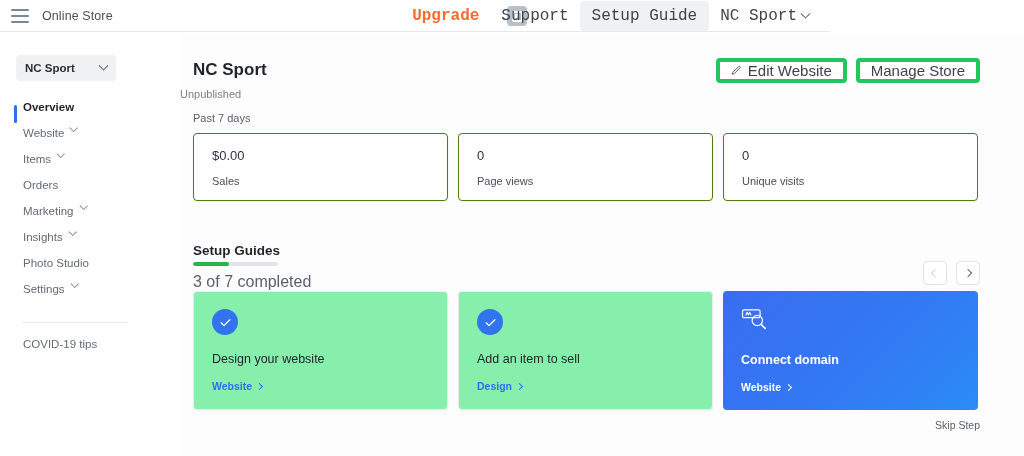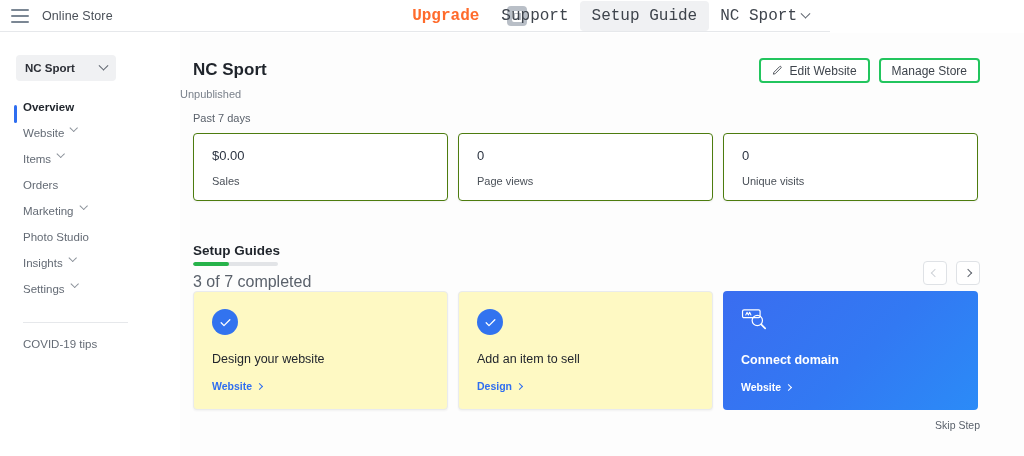--- a/index.html
+++ b/index.html
@@ -65,23 +65,23 @@
   .nav-item.covid { margin-top: 15px; }
 
   
   .main { position: absolute; top: 33px; left: 180px; width: 844px; height: 423px; background: #fdfdfd; }
   .page-title { position: absolute; left: 13px; top: 27px; font-size: 17px; font-weight: bold; color: #1f242b; }
   .page-sub { position: absolute; left: 0; top: 55px; font-size: 11px; color: #7a818b; }
   .page-range { position: absolute; left: 13px; top: 79px; font-size: 11px; color: #5a616b; }
 
   .actions { position: absolute; right: 44px; top: 25px; display: flex; gap: 9px; }
   .btn {
-    height: 25px; border: 2px solid #22c55e; background: #ffffff; border-radius: 4px;
+    height: 25px; border: 4px solid #22c55e; background: #ffffff; border-radius: 4px;
     display: flex; align-items: center; gap: 6px; padding: 0 11px;
-    font-size: 12px; color: #3e444c; cursor: pointer;
+    font-size: 15px; color: #3e444c; cursor: pointer;
   }
   .pencil { width: 11px; height: 11px; }
 
   .stats { position: absolute; left: 13px; top: 100px; display: flex; gap: 10px; }
   .stat-card {
     width: 255px; height: 68px; background: #ffffff; border: 1px solid #4d7c0f;
     border-radius: 4px; box-shadow: 0 1px 2px rgba(30,35,45,.05); padding: 14px 18px;
   }
   .stat-val { font-size: 13px; color: #2c3442; font-weight: normal; }
   .stat-lbl { font-size: 11px; color: #4a5058; margin-top: 12px; }
@@ -93,21 +93,21 @@
 
   .pager { position: absolute; right: 44px; top: 228px; display: flex; gap: 9px; }
   .pg-btn { width: 24px; height: 24px; border: 1px solid #dfe2e6; background: #fff; border-radius: 4px;
     display: flex; align-items: center; justify-content: center; cursor: pointer; }
   .arrow { width: 6px; height: 6px; border-top: 1.6px solid #8f959d; border-right: 1.6px solid #8f959d; }
   .arrow.left { transform: rotate(-135deg); border-color: #cfd3d8; }
   .arrow.right { transform: rotate(45deg); border-color: #60666f; }
 
   .guide-cards { position: absolute; left: 13px; top: 258px; display: flex; gap: 10px; }
   .guide-card {
-    width: 255px; height: 119px; background: #fef9c3; border: 1px solid #e9ebee;
+    width: 255px; height: 119px; background: #86efac; border: 1px solid #e9ebee;
     border-radius: 4px; box-shadow: 0 1px 2px rgba(30,35,45,.05);
     padding: 17px 18px; position: relative; cursor: pointer;
   }
   .guide-card.highlight {
     border: none; box-shadow: none;
     background: linear-gradient(135deg, #3a6df0 0%, #3279f3 55%, #2b8bf7 100%);
   }
   .check-circle { width: 26px; height: 26px; border-radius: 50%; background: #3273ef;
     display: flex; align-items: center; justify-content: center; }
   .guide-name { margin-top: 17px; font-size: 12.5px; color: #22262d; }
@@ -170,25 +170,25 @@
         <span class="caret"></span>
       </div>
       <div class="nav-item">
         <span>Orders</span>
       </div>
       <div class="nav-item">
         <span>Marketing</span>
         <span class="caret"></span>
       </div>
       <div class="nav-item">
+        <span>Insights</span>
+        <span class="caret"></span>
+      </div>
+      <div class="nav-item">
         <span>Photo Studio</span>
-      </div>
-      <div class="nav-item">
-        <span>Insights</span>
-        <span class="caret"></span>
       </div>
       <div class="nav-item">
         <span>Settings</span>
         <span class="caret"></span>
       </div>
 
       <div class="nav-sep"></div>
 
       <div class="nav-item covid">
         <span>COVID-19 tips</span>

